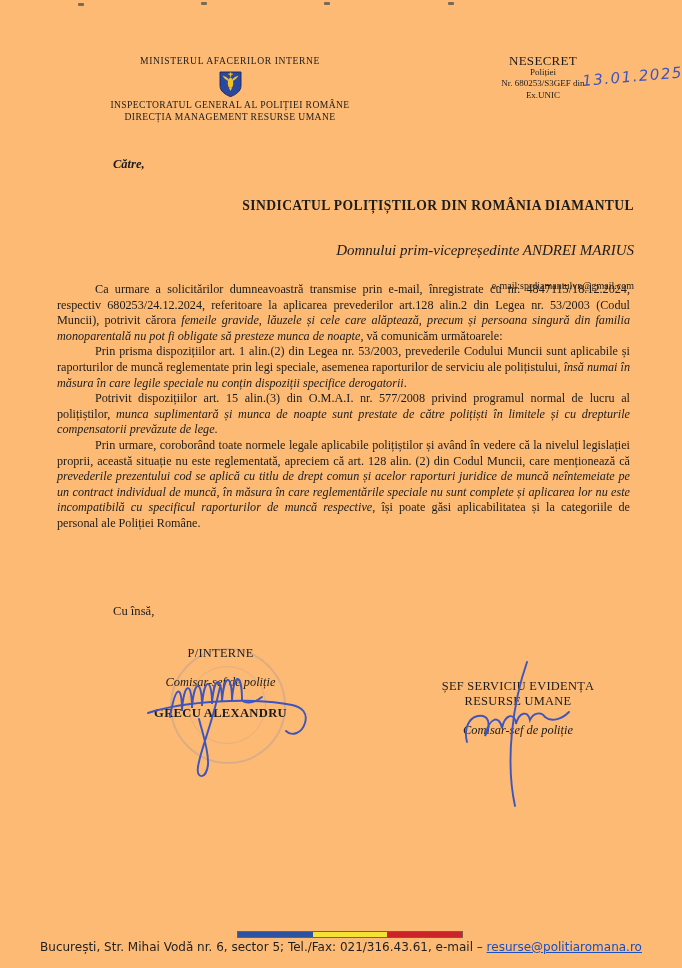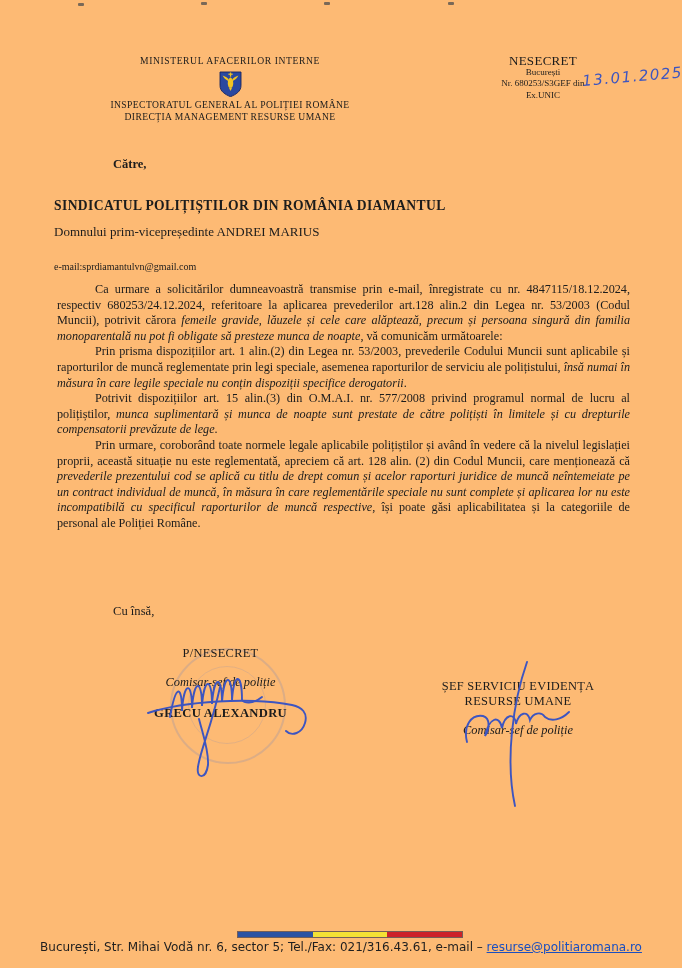--- a/index.html
+++ b/index.html
@@ -23,25 +23,25 @@
   .hdr-right{position:absolute;left:468px;top:55px;width:150px;text-align:center;font-size:9px;line-height:11.5px;}
   .hdr-right .nesecret{font-size:13px;letter-spacing:.3px;}
   .hdr-right .nrline{white-space:nowrap;}
   .handwritten-date{
     position:absolute;left:583px;top:72px;
     font-family:"DejaVu Sans", sans-serif;font-style:italic;
     font-size:15px;letter-spacing:1.5px;
     transform:rotate(-5deg);transform-origin:left bottom;
   }
 
-  .salutation{position:absolute;left:113px;top:157px;font-size:12.5px;font-weight:bold;}
+  .salutation{position:absolute;left:113px;top:157px;font-size:12.5px;font-weight:bold;font-style:italic;}
 
-  .recipient{position:absolute;left:54px;top:198px;width:580px;text-align:left;}
+  .recipient{position:absolute;left:54px;top:198px;width:580px;text-align:right;}
   .recipient .org{font-size:13.6px;font-weight:bold;letter-spacing:.4px;}
-  .recipient .person{font-size:13px;margin-top:10px;}
+  .recipient .person{font-size:15px;margin-top:28px;font-style:italic;}
   .recipient .email{font-size:10px;margin-top:21px;}
 
   .body-text{
     position:absolute;left:57px;top:282px;width:573px;
     font-size:12.2px;line-height:15.6px;text-align:justify;
   }
   .body-text p{margin:0;text-indent:38px;}
   .body-text .it{font-style:italic;}
 
   .closing{position:absolute;left:113px;top:604px;font-size:12.6px;}
@@ -101,21 +101,21 @@
           <path d="M10.8,17.6 h3.4 l-1.7,3.4 z"></path>
         </g>
       </svg>
     </div>
     <div class="org-line">INSPECTORATUL GENERAL AL POLIȚIEI ROMÂNE</div>
     <div class="org-line">DIRECȚIA MANAGEMENT RESURSE UMANE</div>
   </div>
 
   <div class="hdr-right">
     <div class="nesecret">NESECRET</div>
-    <div>București</div>
+    <div>Poliției</div>
     <div class="nrline">Nr. 680253/S3GEF din</div>
     <div>Ex.UNIC</div>
   </div>
   <div class="handwritten-date" style="color: rgb(61, 85, 192);">13.01.2025</div>
 
   <div class="salutation">Către,</div>
   <div class="recipient">
     <div class="org">SINDICATUL POLIȚIȘTILOR DIN ROMÂNIA DIAMANTUL</div>
     <div class="person">Domnului prim-vicepreședinte ANDREI MARIUS</div>
     <div class="email">e-mail:sprdiamantulvn@gmail.com</div>
@@ -128,21 +128,21 @@
       <p><span>Prin urmare, coroborând toate normele legale aplicabile polițiștilor și având în vedere că la nivelul legislației proprii, această situație nu este reglementată, apreciem că art. 128 alin. (2) din Codul Muncii, care menționează că </span><span class="it">prevederile prezentului cod se aplică cu titlu de drept comun și acelor raporturi juridice de muncă neîntemeiate pe un contract individual de muncă, în măsura în care reglementările speciale nu sunt complete și aplicarea lor nu este incompatibilă cu specificul raporturilor de muncă respective</span><span>, își poate găsi aplicabilitatea și la categoriile de personal ale Poliției Române.</span></p>
     </div>
 
   <div class="closing">Cu însă,</div>
 
   <div class="stamp">
     <div class="stamp-inner"></div>
   </div>
 
   <div class="sig-left">
-    <div class="sig-title">P/NESECRET</div>
+    <div class="sig-title">P/INTERNE</div>
     <div class="sig-rank">Comisar-șef de poliție</div>
     <div class="sig-name">GRECU ALEXANDRU</div>
   </div>
   <svg class="sig-svg" style="left:140px;top:655px;" width="175" height="135" viewBox="0 0 175 135">
     <g fill="none" stroke="#3d55c0" stroke-width="1.9" stroke-linecap="round">
       <path d="M30,62 C36,28 42,30 42,56 C44,26 52,26 52,53 C54,24 62,24 62,51 C64,22 72,22 72,49 C74,20 82,20 82,47 C84,18 92,18 92,45 C94,16 102,18 102,45 C104,48 112,50 122,42"></path>
       <path d="M8,58 C45,46 110,42 152,50 C162,52 168,58 165,68 C162,78 152,82 146,76"></path>
       <path d="M80,32 C72,70 60,96 58,112 C56,124 66,125 68,110 C69,96 63,80 59,64"></path>
     </g>
   </svg>

